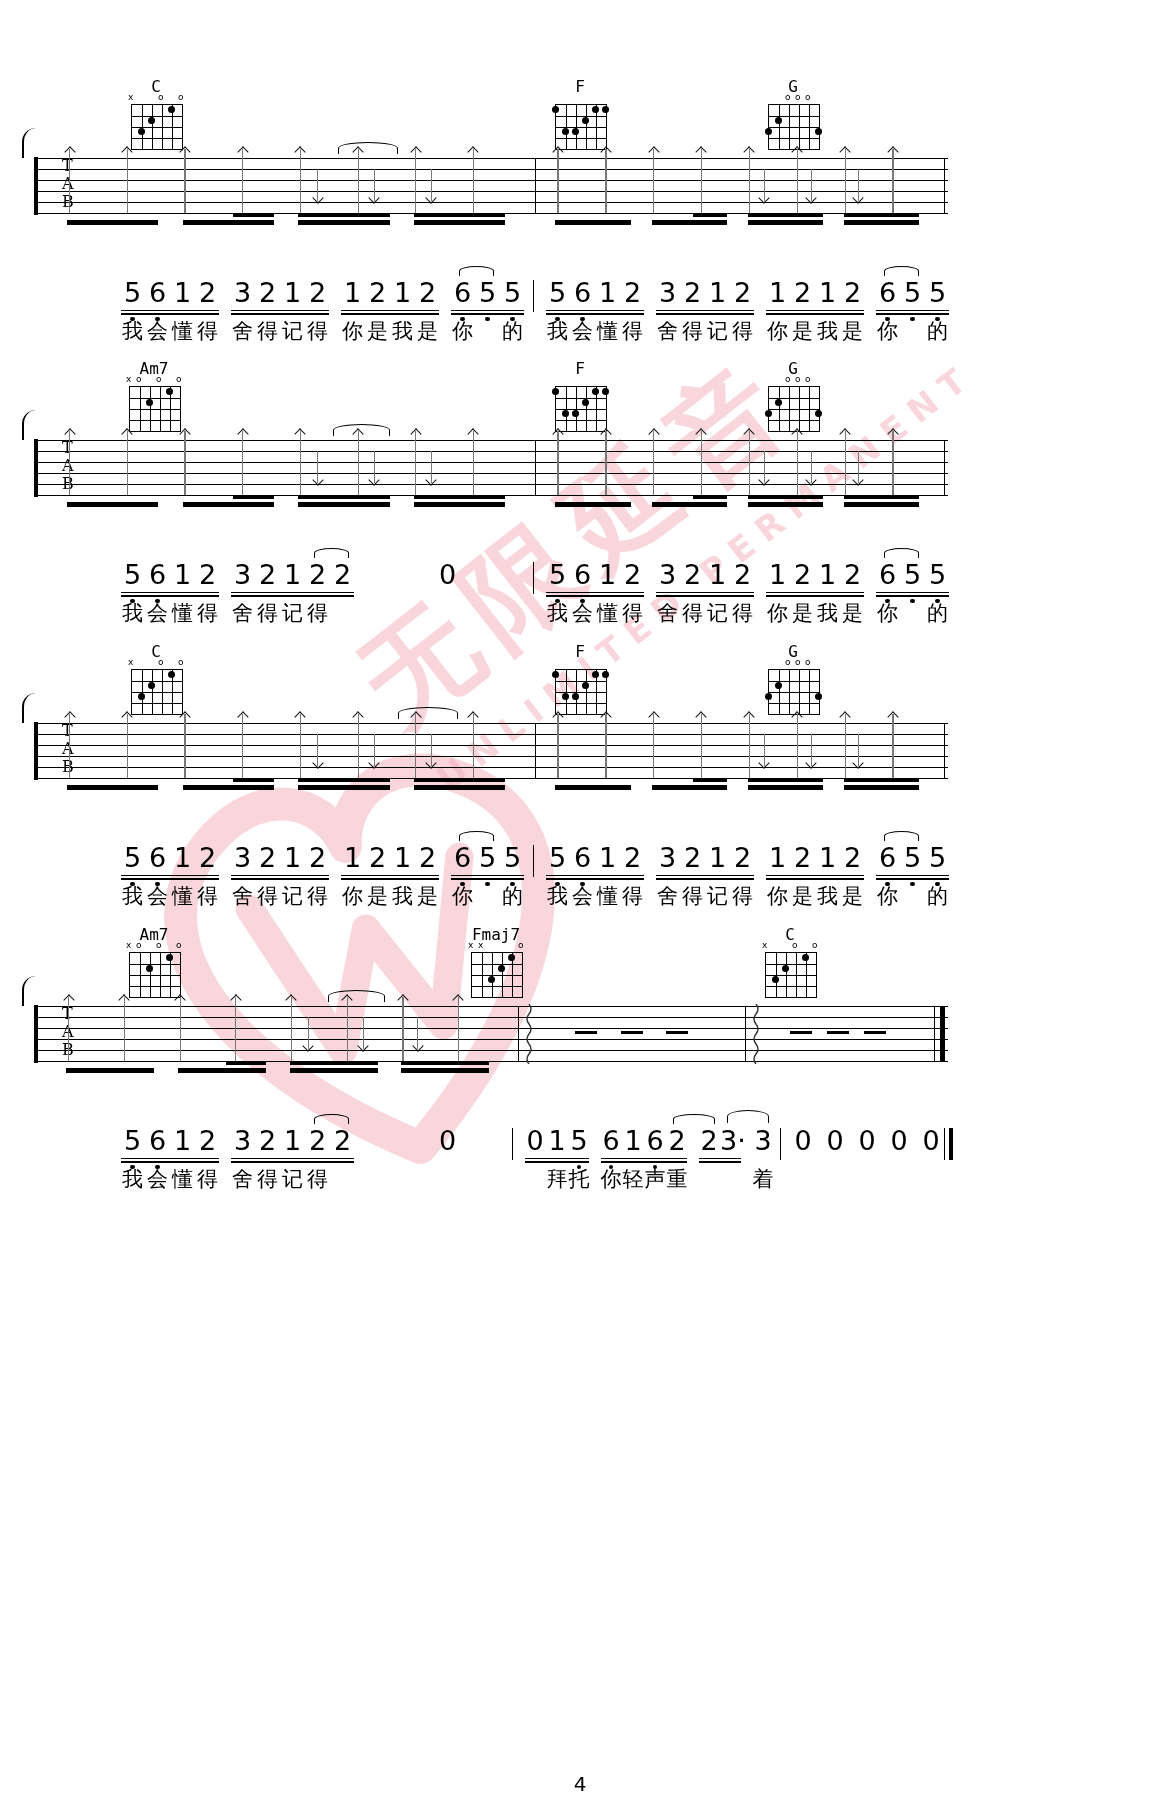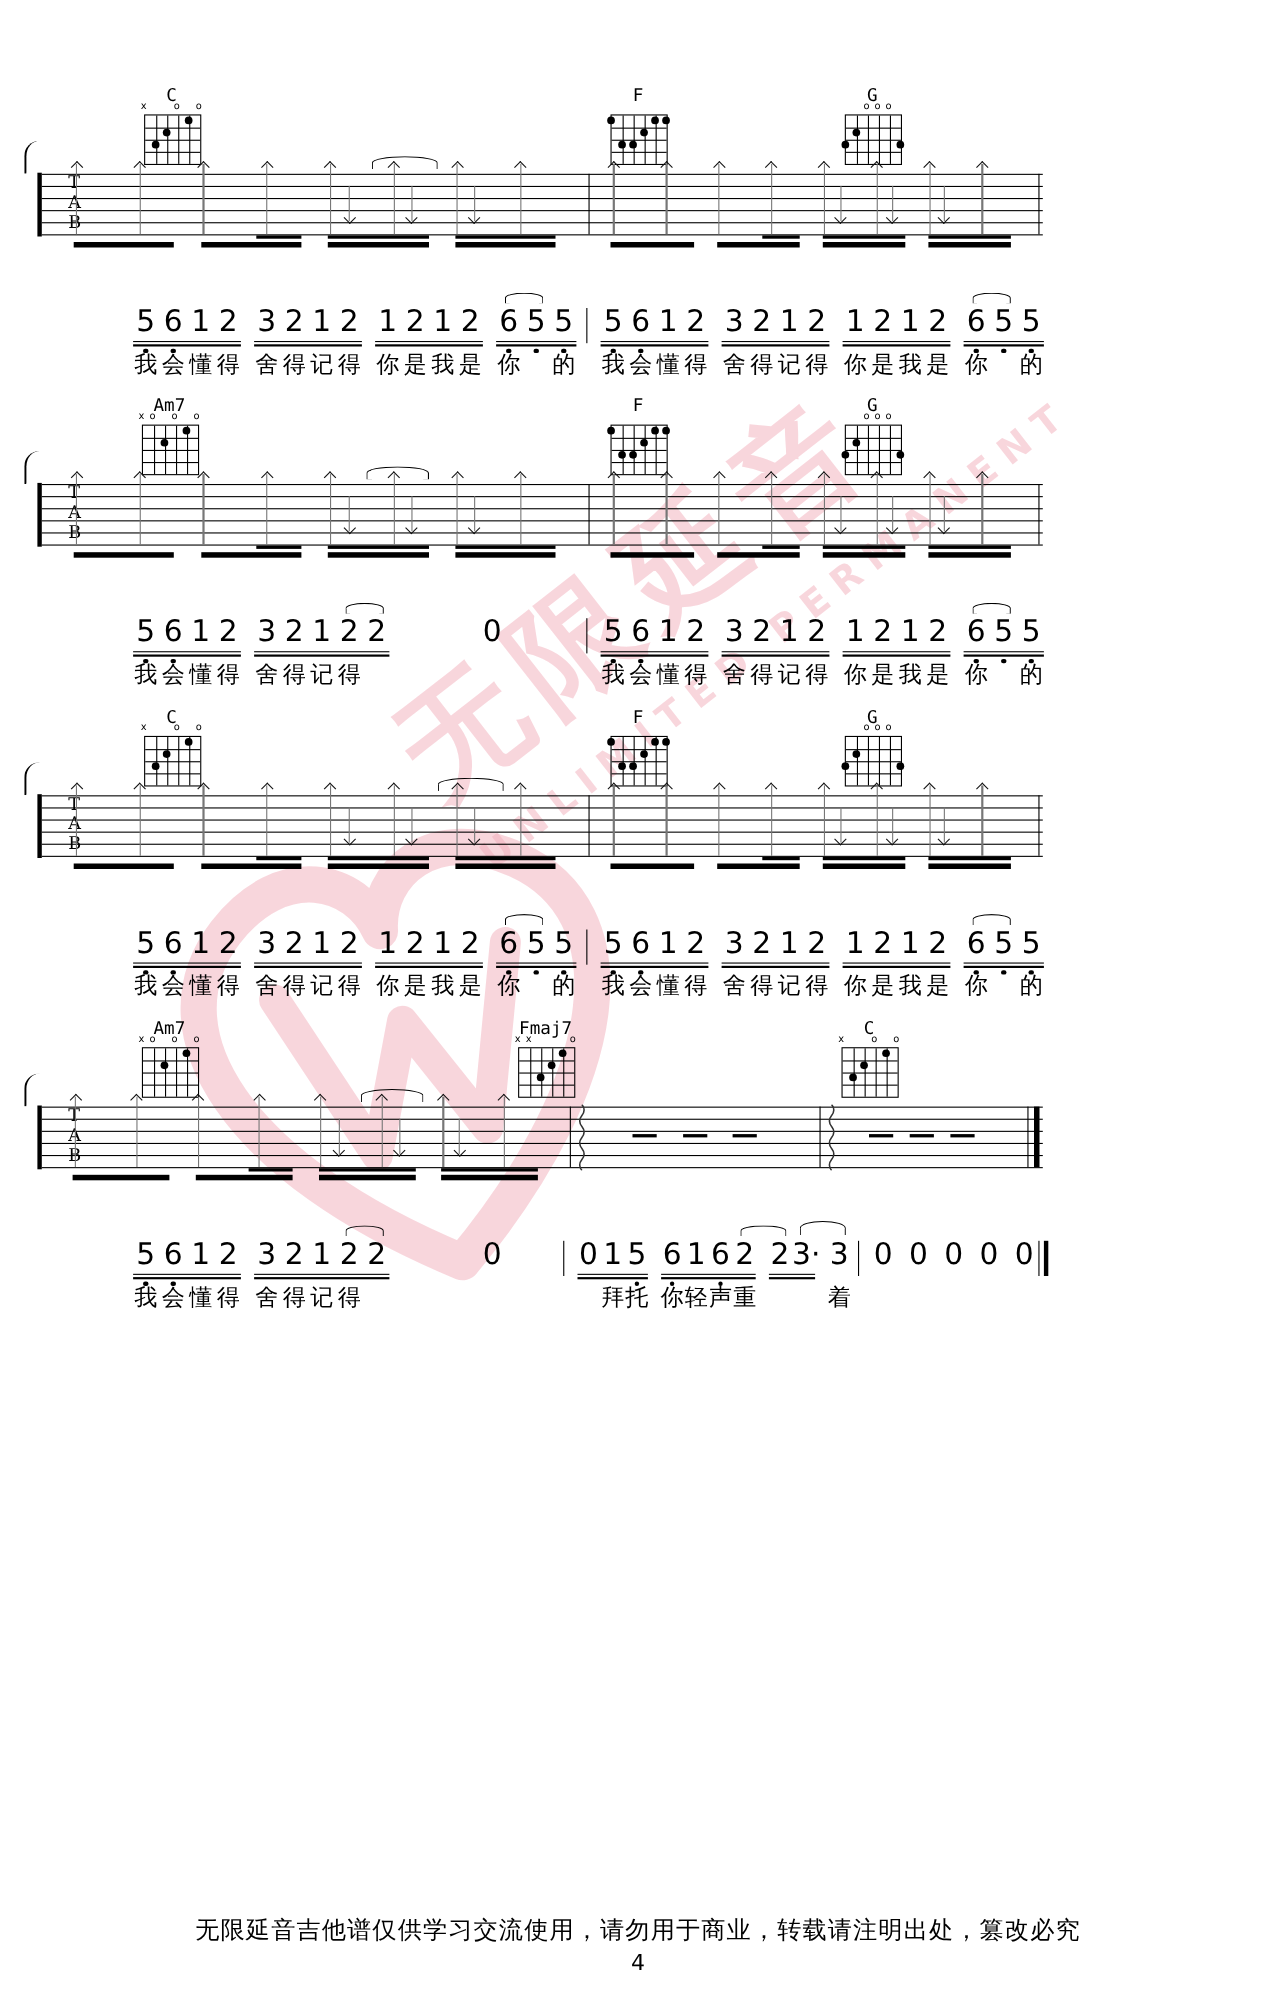--- a/index.html
+++ b/index.html
@@ -1005,15 +1005,14 @@
             </span>
           </div>
         </div>
         <div class="jbar" style="left: 512px; top: 200px;"></div>
         <div class="jbar" style="left: 780px; top: 200px;"></div>
         <div class="jbar" style="left: 944px; top: 200px;"></div>
         <div class="jbar thick" style="left: 949px; top: 200px;"></div>
       </div>
     </div>
 
-  <div class="footer">无限延音吉他谱仅供学习交流使用，请勿用于商业，转载请注明出处，篡改必究</div>
   <div class="pagenum">4</div>
 </div>
 
 </body></html>

